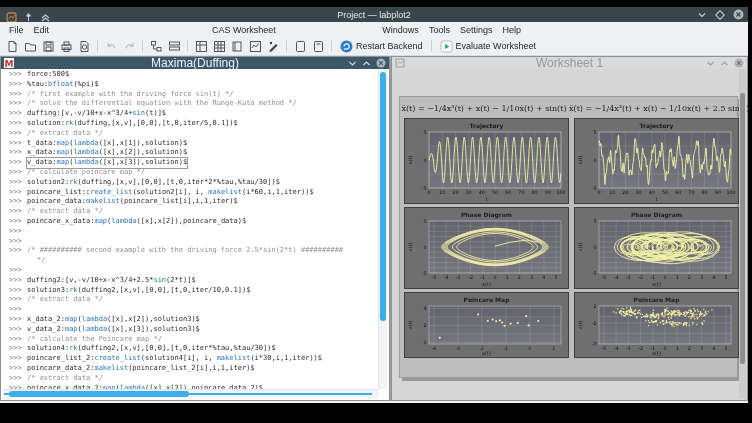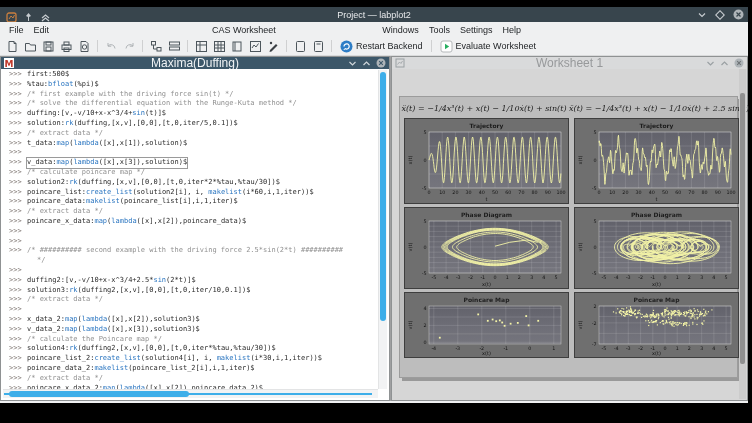--- a/index.html
+++ b/index.html
@@ -58,21 +58,21 @@
   #hthumb{position:absolute;left:6px;top:1px;bottom:1px;width:48%;background:#3daee9;border-radius:3px;}
 
   
   #worksheet{left:391px;top:0;width:357px;height:345px;background:#d6d6d6;}
   #worksheet .swtitle{background:#d9dadb;}
   #worksheet .swt{color:#97999b;}
   #ws-content{position:absolute;left:1px;top:12px;right:1px;bottom:1px;background:#d6d6d6;}
   #ws-page{position:absolute;left:6px;top:27px;width:337px;height:280px;background:#bdbdbd;
            border:1px solid #9c9c9c;box-shadow:3px 3px 0 rgba(80,80,80,.45);}
   .equation{position:absolute;top:7px;width:168px;text-align:center;font-family:"DejaVu Serif","Liberation Serif",serif;
-            font-style:italic;font-size:8px;color:#1c1c1c;white-space:nowrap;}
+            font-size:8px;color:#1c1c1c;white-space:nowrap;}
   #eq-left{left:0;}
   #eq-right{left:169px;}
   .plot-slot{position:absolute;background:#6f6f6f;border:1.5px solid #3e3e3e;box-sizing:border-box;}
   #ws-vscroll{position:absolute;right:0px;top:0;width:7px;bottom:0;background:#cccccc;}
   #ws-vthumb{position:absolute;left:1px;right:1px;top:24px;height:82%;background:#909090;border-radius:2px;}
   #win-bottom{position:absolute;left:0;top:394px;width:748px;height:2px;background:#eff0f1;}
   svg text{font-family:"DejaVu Sans","Liberation Sans",sans-serif;}
 </style>
 </head>
 <body>
@@ -267,29 +267,29 @@
                 <polyline points="1.5,6 4.5,3 7.5,6" fill="none" stroke="#cfd6da" stroke-width="1.2"></polyline>
               </svg></span>
           <span><svg width="10" height="10">
                 <circle cx="5" cy="5" r="4.5" fill="#aeb4b8"></circle>
                 <path d="M3.2 3.2 L6.8 6.8 M6.8 3.2 L3.2 6.8" stroke="#3c5769" stroke-width="1.1"></path>
               </svg></span>
         </span>
       </div>
       <div id="code-wrap">
         <div id="code-lines">
-            <div class="cline"><span class="prompt">&gt;&gt;&gt;</span><span class="ctext">first:500$</span></div>
+            <div class="cline"><span class="prompt">&gt;&gt;&gt;</span><span class="ctext">force:500$</span></div>
             <div class="cline"><span class="prompt">&gt;&gt;&gt;</span><span class="ctext">%tau:<span class="kw">bfloat</span>(%pi)$</span></div>
             <div class="cline"><span class="prompt">&gt;&gt;&gt;</span><span class="ctext"><span class="cmt">/* first example with the driving force sin(t) */</span></span></div>
             <div class="cline"><span class="prompt">&gt;&gt;&gt;</span><span class="ctext"><span class="cmt">/* solve the differential equation with the Runge-Kuta method */</span></span></div>
             <div class="cline"><span class="prompt">&gt;&gt;&gt;</span><span class="ctext">duffing:[v,-v/10+x-x^3/4+<span class="kw">sin</span>(t)]$</span></div>
             <div class="cline"><span class="prompt">&gt;&gt;&gt;</span><span class="ctext">solution:<span class="kw">rk</span>(duffing,[x,v],[0,0],[t,0,iter/5,0.1])$</span></div>
             <div class="cline"><span class="prompt">&gt;&gt;&gt;</span><span class="ctext"><span class="cmt">/* extract data */</span></span></div>
             <div class="cline"><span class="prompt">&gt;&gt;&gt;</span><span class="ctext">t_data:<span class="kw">map</span>(<span class="kw">lambda</span>([x],x[1]),solution)$</span></div>
-            <div class="cline"><span class="prompt">&gt;&gt;&gt;</span></div>
+            <div class="cline"><span class="prompt">&gt;&gt;&gt;</span><span class="ctext">x_data:<span class="kw">map</span>(<span class="kw">lambda</span>([x],x[2]),solution)$</span></div>
             <div class="cline"><span class="prompt">&gt;&gt;&gt;</span><span class="ctext boxed">v_data:<span class="kw">map</span>(<span class="kw">lambda</span>([x],x[3]),solution)$</span></div>
             <div class="cline"><span class="prompt">&gt;&gt;&gt;</span><span class="ctext"><span class="cmt">/* calculate poincare map */</span></span></div>
             <div class="cline"><span class="prompt">&gt;&gt;&gt;</span><span class="ctext">solution2:<span class="kw">rk</span>(duffing,[x,v],[0,0],[t,0,iter*2*%tau,%tau/30])$</span></div>
             <div class="cline"><span class="prompt">&gt;&gt;&gt;</span><span class="ctext">poincare_list:<span class="kw">create_list</span>(solution2[i], i, <span class="kw">makelist</span>(i*60,i,1,iter))$</span></div>
             <div class="cline"><span class="prompt">&gt;&gt;&gt;</span><span class="ctext">poincare_data:<span class="kw">makelist</span>(poincare_list[i],i,1,iter)$</span></div>
             <div class="cline"><span class="prompt">&gt;&gt;&gt;</span><span class="ctext"><span class="cmt">/* extract data */</span></span></div>
             <div class="cline"><span class="prompt">&gt;&gt;&gt;</span><span class="ctext">poincare_x_data:<span class="kw">map</span>(<span class="kw">lambda</span>([x],x[2]),poincare_data)$</span></div>
             <div class="cline"><span class="prompt">&gt;&gt;&gt;</span></div>
             <div class="cline"><span class="prompt">&gt;&gt;&gt;</span><span class="ctext"></span></div>
             <div class="cline"><span class="prompt">&gt;&gt;&gt;</span><span class="ctext"><span class="cmt">/* ########## second example with the driving force 2.5*sin(2*t) ##########</span></span></div>

